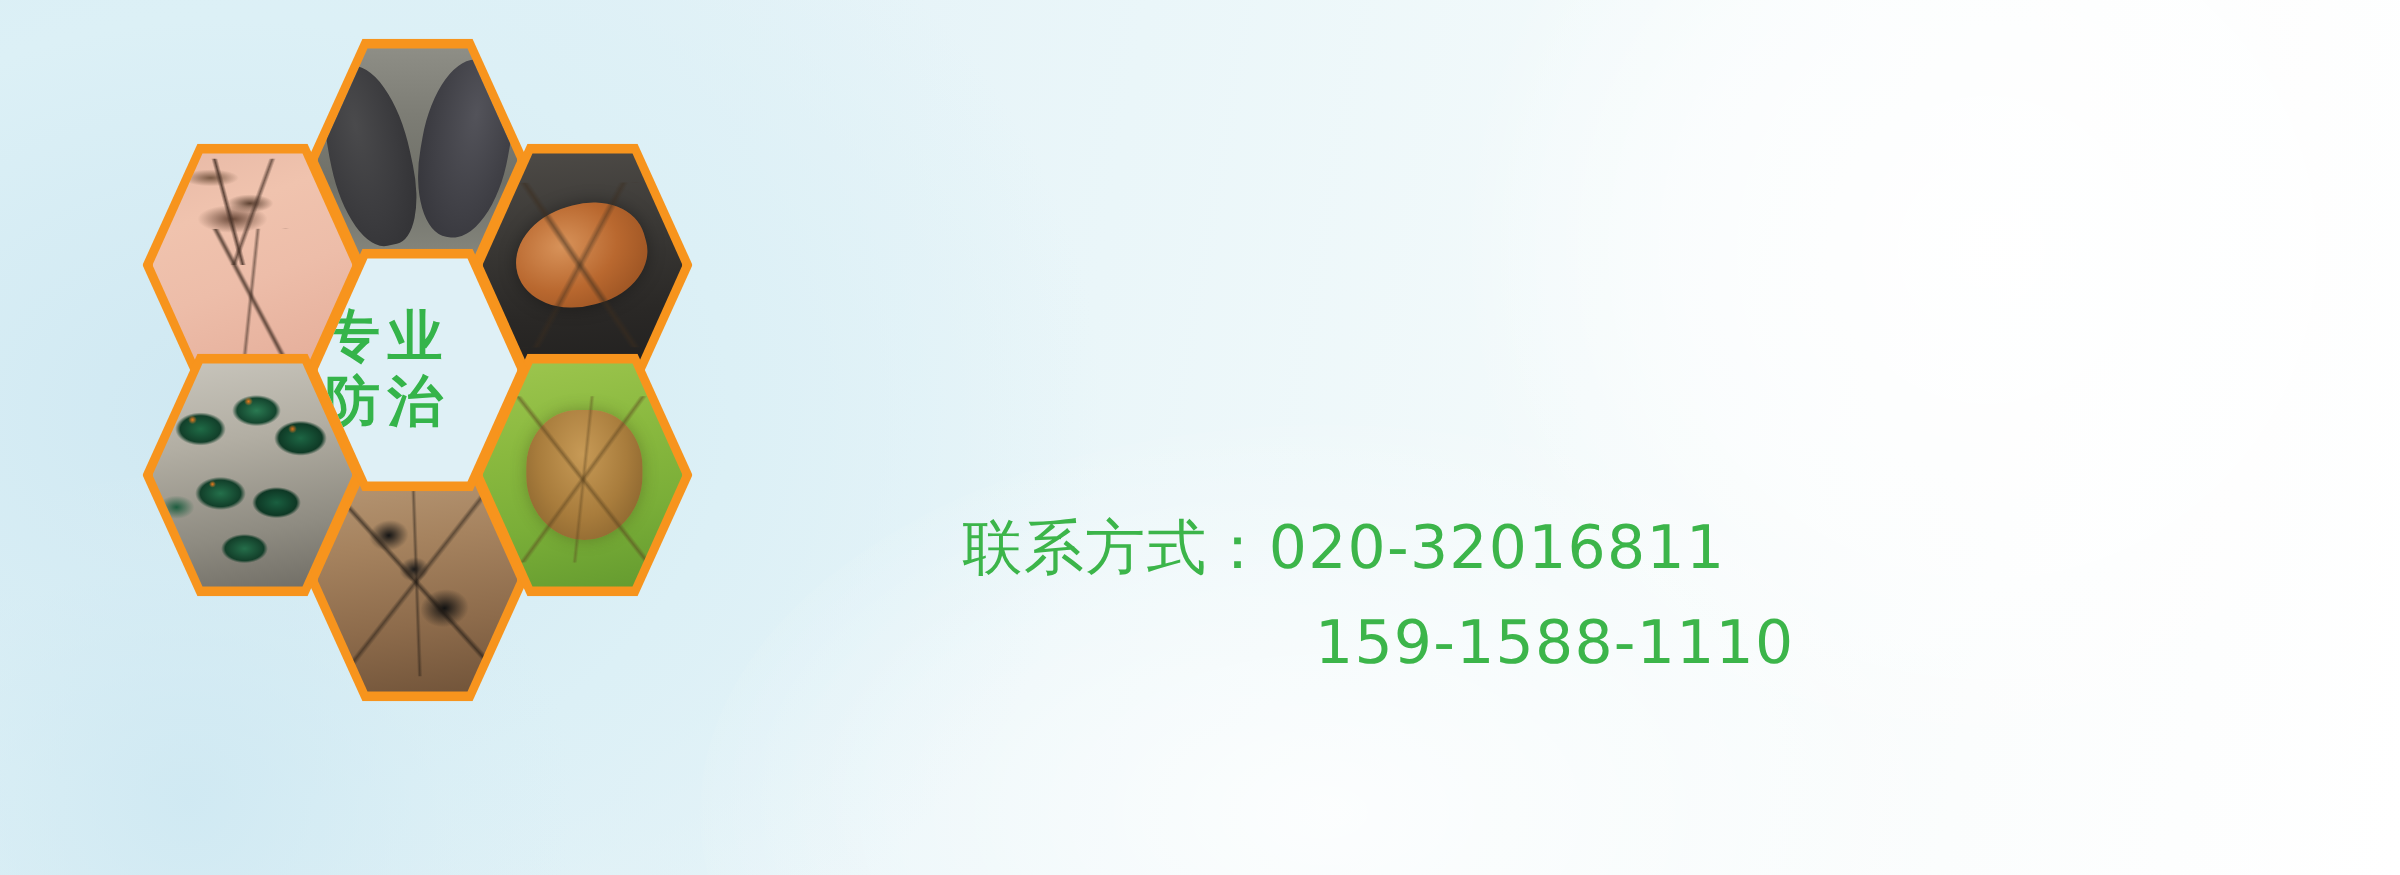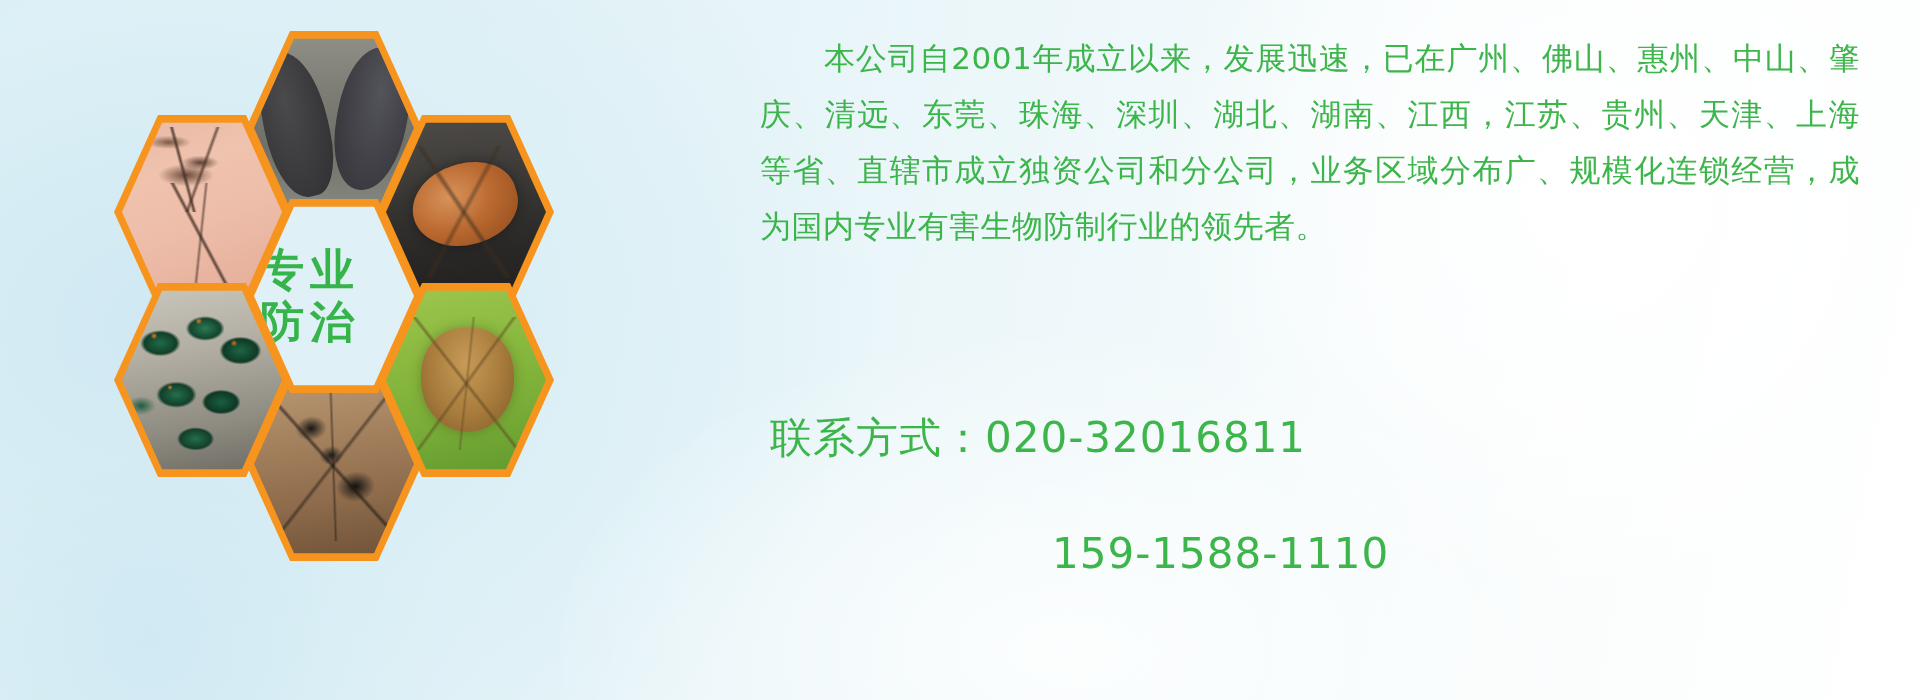--- a/index.html
+++ b/index.html
@@ -177,25 +177,25 @@
   }
   #intro{
     color:#3CB54A;font-size:31px;line-height:56px;
     letter-spacing:.5px;text-indent:64px;
     font-family:"DejaVu Sans","Liberation Sans",sans-serif;
     text-align:justify;
     margin:0;
   }
   #contact{position:absolute;left:770px;top:400px;width:1100px;}
   .contact-line{
-    color:#3CB54A;font-size:42px;line-height:76px;white-space:nowrap;
+    color:#3CB54A;font-size:48px;line-height:76px;white-space:nowrap;
     font-family:"DejaVu Sans","Liberation Sans",sans-serif;
     letter-spacing:1px;
   }
-  .contact-line.l2{padding-left:282px;margin-top:40px;}
+  .contact-line.l2{padding-left:282px;}
 </style>
 </head>
 <body>
 
 <div id="banner">
 
   <div class="bloom bloom-a"></div>
   <div class="bloom bloom-b"></div>
   <div class="bloom bloom-c"></div>
 
@@ -239,22 +239,19 @@
 
     <div class="hex h-center">
       <div class="inner">
         <div class="slogan-line">专业</div>
         <div class="slogan-line">防治</div>
       </div>
     </div>
 
   </div>
 
-  <div id="copy">
-    <p id="intro">本公司自2001年成立以来，发展迅速，已在广州、佛山、惠州、中山、肇庆、清远、东莞、珠海、深圳、湖北、湖南、江西，江苏、贵州、天津、上海等省、直辖市成立独资公司和分公司，业务区域分布广、规模化连锁经营，成为国内专业有害生物防制行业的领先者。</p>
-  </div>
 
   <div id="contact">
     <div class="contact-line l1">联系方式：020-32016811</div>
     <div class="contact-line l2">159-1588-1110</div>
   </div>
 
 </div>
 
 </body></html>

